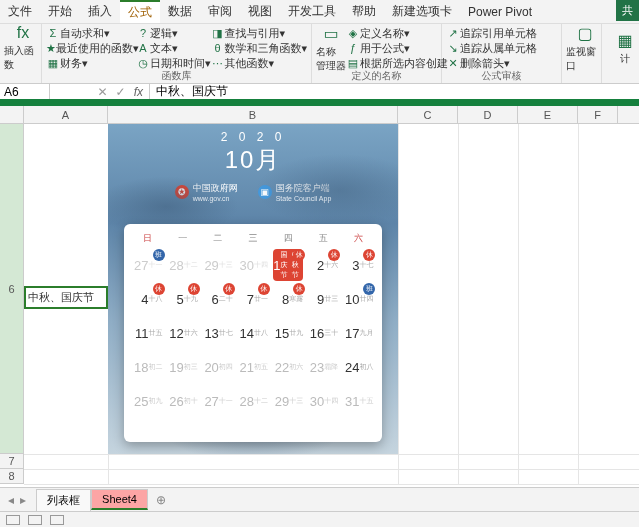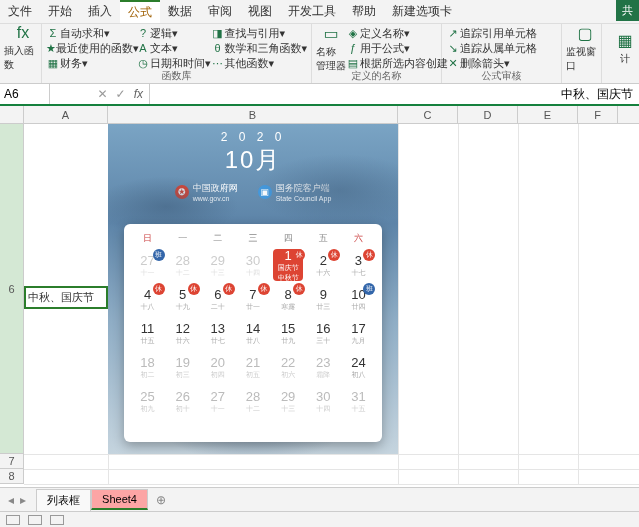--- a/index.html
+++ b/index.html
@@ -13,21 +13,21 @@
   .ribbon-group { border-right: 1px solid #ddd; padding: 2px 4px; display: flex; flex-direction: column; position: relative; }
   .ribbon-group-label { font-size: 10px; color: #666; text-align: center; position: absolute; bottom: 0; left: 0; right: 0; }
   .big-btn { display: flex; flex-direction: column; align-items: center; justify-content: center; width: 38px; height: 44px; cursor: pointer; }
   .big-btn .ic { font-size: 16px; color: #217346; }
   .big-btn .lbl { font-size: 10px; color: #333; margin-top: 2px; }
   .mini-row { display: flex; align-items: center; height: 14px; font-size: 11px; color: #333; white-space: nowrap; }
   .mini-row .ic { width: 14px; text-align: center; color: #217346; }
   .col { display: flex; flex-direction: column; justify-content: flex-start; gap:1px; }
   .row { display: flex; }
 
-  .namebox-bar { display: flex; height: 22px; border-bottom: 2px solid #15803d; align-items: center; background: #fff; text-align: right; }
+  .namebox-bar { display: flex; height: 22px; border-bottom: 7px solid #15803d; align-items: center; background: #fff; }
   .namebox { width: 50px; border-right: 1px solid #ccc; padding: 0 4px; height:100%; display:flex; align-items:center; }
   .fx-icons { width: 100px; display:flex; align-items:center; justify-content:flex-end; gap:8px; padding-right:6px; color:#999; border-right:1px solid #ccc; height:100%; }
   .fx-lbl { font-style: italic; color:#666; }
   .formula-input { flex:1; padding: 0 6px; }
 
   .grid-wrap { position: relative; }
   .col-headers { display:flex; height:18px; background:#f3f3f3; border-bottom:1px solid #ccc; }
   .corner { width:24px; border-right:1px solid #ccc; }
   .col-h { border-right:1px solid #ccc; text-align:center; color:#555; font-size:11px; line-height:18px; }
   .col-A { width:84px; } .col-B { width:290px; } .col-C { width:60px; } .col-D { width:60px; } .col-E { width:60px; } .col-F { width:40px; }
@@ -55,21 +55,21 @@
   .brand .bic { width:14px; height:14px; border-radius:50%; display:flex; align-items:center; justify-content:center; font-size:9px; }
   .bic.red { background:#d43; }
   .bic.blue { background:#49d; }
   .brand-sub { font-size:7px; opacity:.8; display:block; }
 
   .cal-card { position:absolute; left:16px; right:16px; top:100px; bottom:12px; background:#fff; border-radius:6px; box-shadow:0 4px 12px rgba(0,0,0,.3); padding:8px 6px; }
   .dow { display:flex; justify-content:space-around; font-size:9px; color:#888; margin-bottom:4px; }
   .dow span:first-child, .dow span:last-child { color:#c44; }
   .weeks { display:flex; flex-direction:column; gap:2px; }
   .week { display:flex; justify-content:space-around; }
-  .day { width:30px; height:32px; display:flex; flex-direction:column; align-items:center; justify-content:center; position:relative; }
+  .day { width:30px; height:32px; display:flex; flex-direction:row; align-items:center; justify-content:flex-end; position:relative; }
   .day .num { font-size:13px; color:#333; }
   .day.other .num { color:#ccc; }
   .day.other .sub { color:#ddd; }
   .day.gray .num { color:#bbb; }
   .day.gray .sub { color:#ccc; }
   .day .sub { font-size:7px; color:#aaa; }
   .day .badge { position:absolute; top:0; right:-2px; width:12px; height:12px; border-radius:50%; font-size:7px; color:#fff; display:flex; align-items:center; justify-content:center; }
   .badge.rest { background:#d43; }
   .badge.work { background:#36a; }
   .day.highlight { background:#d43; border-radius:4px; }
@@ -94,20 +94,21 @@
     <div class="menu-item">文件</div>
     <div class="menu-item">开始</div>
     <div class="menu-item">插入</div>
     <div class="menu-item active">公式</div>
     <div class="menu-item">数据</div>
     <div class="menu-item">审阅</div>
     <div class="menu-item">视图</div>
     <div class="menu-item">开发工具</div>
     <div class="menu-item">帮助</div>
     <div class="menu-item">新建选项卡</div>
+    <div class="menu-item">Power Pivot</div>
   </div>
 <div class="share-btn">共</div>
 
 <div class="ribbon">
   <div class="ribbon-group" style="width:42px">
     <div class="big-btn">
       <span class="ic">fx</span>
       <span class="lbl">插入函数</span>
     </div>
   </div>

